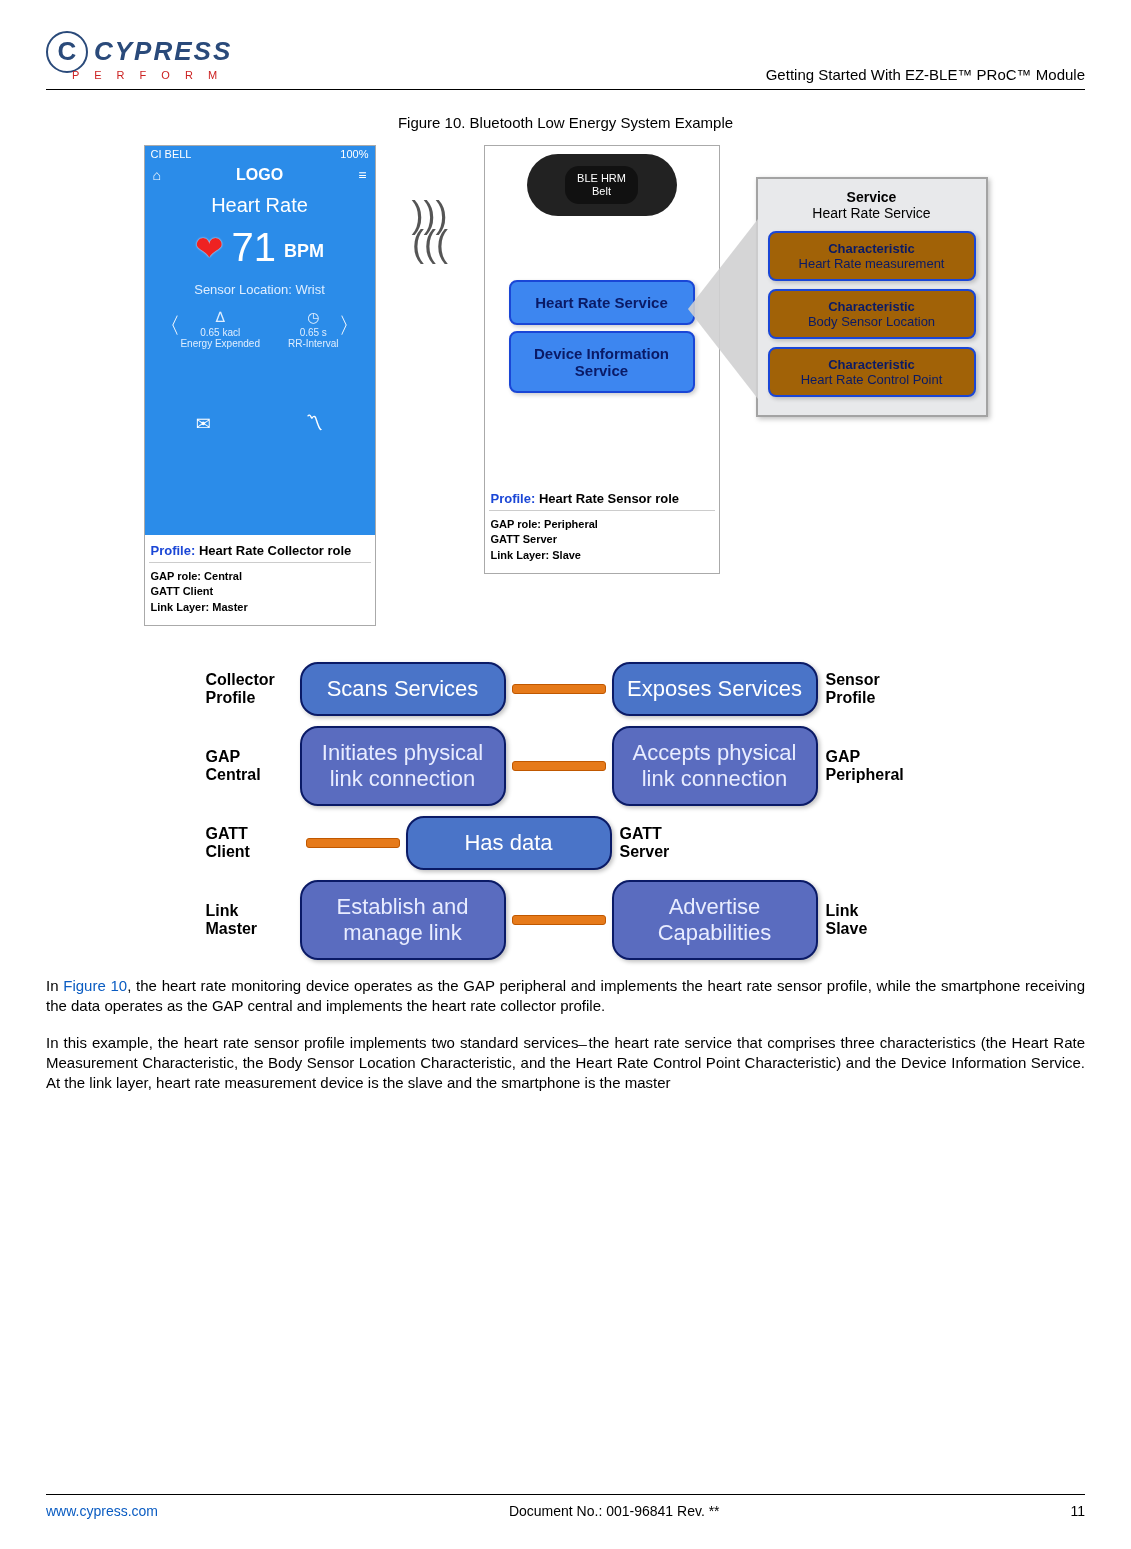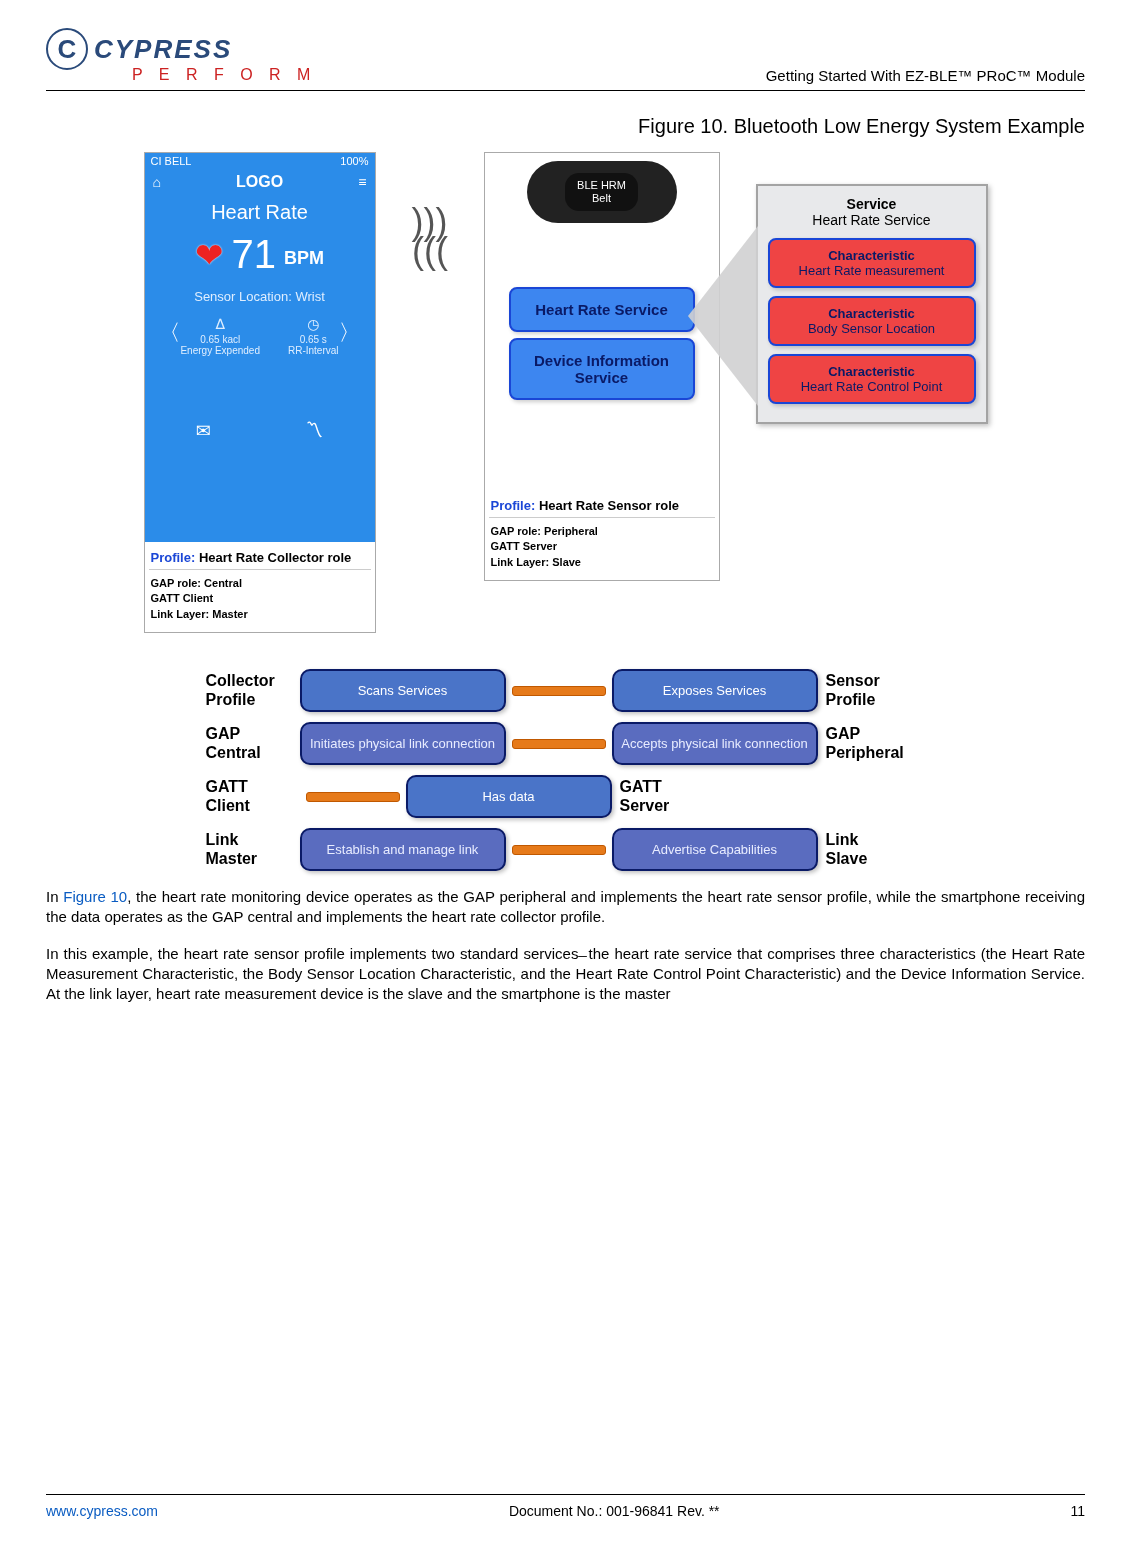--- a/index.html
+++ b/index.html
@@ -10,24 +10,24 @@
     height: 1549px;
     position: relative;
     padding: 28px 46px 0 46px;
     color: #000;
   }
   .header { display:flex; flex-direction:column; margin-bottom:10px; }
   .logo-row { display:flex; align-items:center; justify-content:space-between; }
   .logo { display:flex; align-items:center; gap:6px; }
   .logo-c { width:42px; height:42px; border-radius:50%; border:2px solid #2a4a7a; display:flex; align-items:center; justify-content:center; color:#2a4a7a; font-weight:bold; font-size:26px;}
   .logo-text { font-size:26px; color:#2a4a7a; font-style:italic; font-weight:700; letter-spacing:2px;}
-  .logo-sub { font-size:16px; color:#c22; letter-spacing:6px; margin-left:86px; margin-top:-4px;}
+  .logo-sub { font-size:11px; color:#c22; letter-spacing:6px; margin-left:26px; margin-top:-4px;}
   .doc-title { font-size:15px; text-align:right; margin-top:38px; }
   .rule { border:0; border-top:1.5px solid #000; margin-top:6px; }
-  .fig-caption { text-align:right; font-size:20px; margin:24px 0 14px 0; }
+  .fig-caption { text-align:center; font-size:15px; margin:24px 0 14px 0; }
   .fig-area { display:flex; justify-content:center; }
   .fig-inner { display:flex; gap:36px; align-items:flex-start; position:relative; }
   
   .phone, .sensor-col { border:1px solid #aaa; width:232px; background:#fff; position:relative;}
   .phone-top { background:#2b8ce9; color:#fff; font-size:11px; padding:2px 6px; display:flex; justify-content:space-between;}
   .phone-title-row { background:#2b8ce9; color:#fff; display:flex; align-items:center; justify-content:space-between; padding:4px 8px; font-size:16px; font-weight:700;}
   .phone-title-row .ico { font-size:14px; font-weight:400;}
   .phone-body { background:#2b8ce9; text-align:center; padding:6px 4px 100px 4px; color:#fff;}
   .hr-label { font-size:20px; font-weight:400; margin-bottom:8px; }
   .hr-val-row { display:flex; align-items:center; justify-content:center; gap:8px; }
@@ -51,29 +51,29 @@
   
   .sensor-col { width:236px; }
   .belt { margin:8px auto 12px auto; width:150px; height:62px; background:#222; border-radius:40px; display:flex; align-items:center; justify-content:center;}
   .belt-inner { background:#111; color:#fff; font-size:11px; text-align:center; border-radius:14px; padding:6px 12px; line-height:1.2;}
   .svc-btn { display:block; width:186px; margin:6px auto; border:2px solid #1a46d6; border-radius:8px; background:#3d86f0; color:#0a1a66; font-weight:700; font-size:15px; text-align:center; padding:12px 6px; box-shadow:2px 2px 4px rgba(0,0,0,.2);}
   .sensor-body-spacer { height:84px;}
   
   .svc-panel { border:2px solid #a3a3a3; background:#e8e9eb; width:232px; padding:10px; box-shadow:2px 2px 5px rgba(0,0,0,.25); position:relative; margin-top:32px;}
   .svc-panel .title { text-align:center; font-size:14px; margin-bottom:10px;}
   .svc-panel .title b{font-weight:700;}
-  .char-btn { border:2px solid #1a46d6; border-radius:8px; background:#ef4444; color:#0a1a66; font-size:13px; text-align:center; padding:8px 4px; margin:8px 0; box-shadow:2px 2px 4px rgba(0,0,0,.2);}
+  .char-btn { border:2px solid #1a46d6; border-radius:8px; background:#a16207; color:#0a1a66; font-size:13px; text-align:center; padding:8px 4px; margin:8px 0; box-shadow:2px 2px 4px rgba(0,0,0,.2);}
   .char-btn b{display:block; font-weight:700;}
   .wedge { position:absolute; left:-70px; top:40px; width:0; height:0; border-top:90px solid transparent; border-bottom:90px solid transparent; border-right:70px solid #d0d0d2; opacity:.9;}
   
   .matrix { margin:36px auto 0 auto; width:720px;}
   .matrix-row { display:flex; align-items:center; margin:10px 0;}
   .m-label { width:94px; font-size:16px; font-weight:700; line-height:1.15;}
   .m-label.r { text-align:left; margin-left:8px;}
-  .m-btn { width:206px; border:2px solid #0a1a66; border-radius:10px; background:#4a74c8; color:#fff; font-size:13px; text-align:center; padding:12px 6px; box-shadow:2px 2px 4px rgba(0,0,0,.25);}
+  .m-btn { width:206px; border:2px solid #0a1a66; border-radius:18px; background:#4a74c8; color:#fff; font-size:22px; text-align:center; padding:12px 6px; box-shadow:2px 2px 4px rgba(0,0,0,.25);}
   .m-btn.indigo { background:#5a6cbf; color:#e8ecff;}
   .m-conn { flex:0 0 94px; height:10px; background:#e67a1a; border:1px solid #c05800; border-radius:3px; margin:0 6px;}
   
   .para { font-size:15px; line-height:1.35; margin:16px 0; text-align:justify;}
   .link { color:#0a5cc2; }
   
   .footer { position:absolute; left:46px; right:46px; bottom:30px; }
   .footer-rule { border:0; border-top:1px solid #000; margin-bottom:8px;}
   .footer-row { display:flex; justify-content:space-between; font-size:14px;}
   .footer-row .l{ color:#0a5cc2;}

